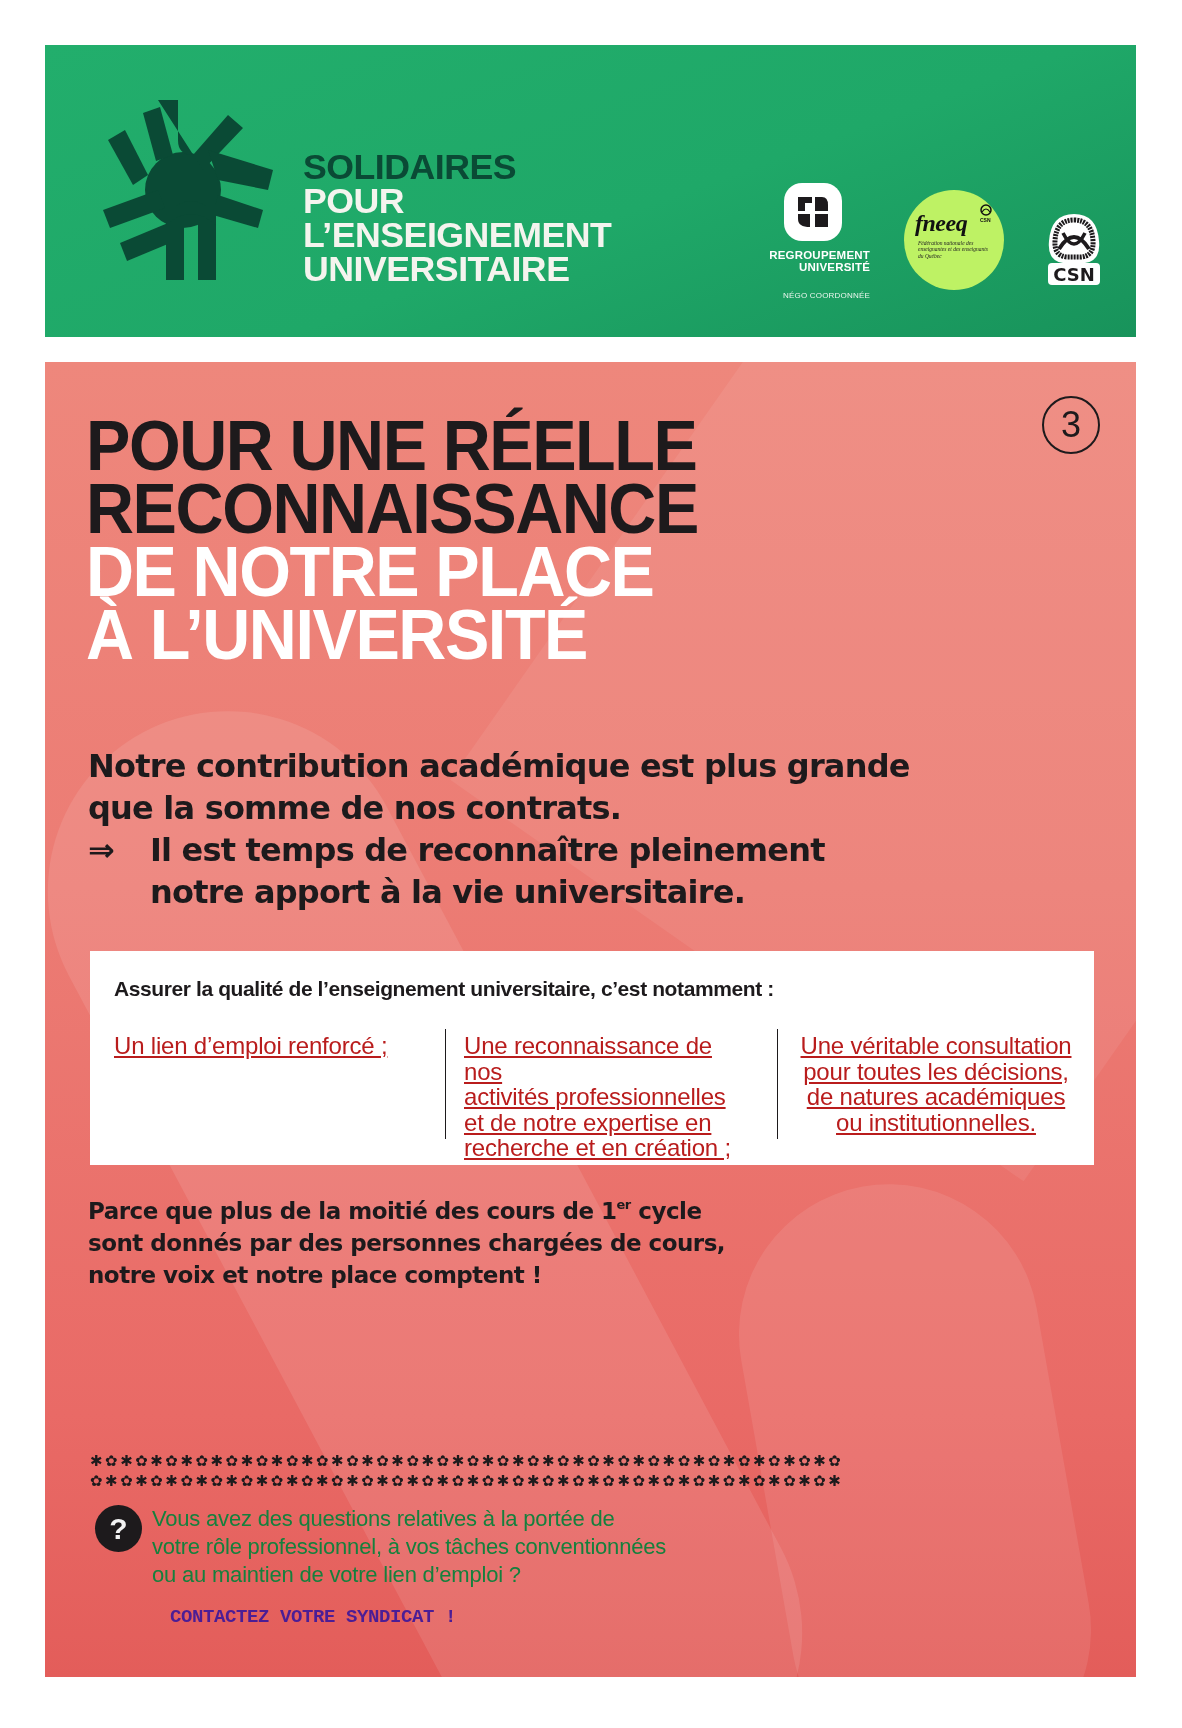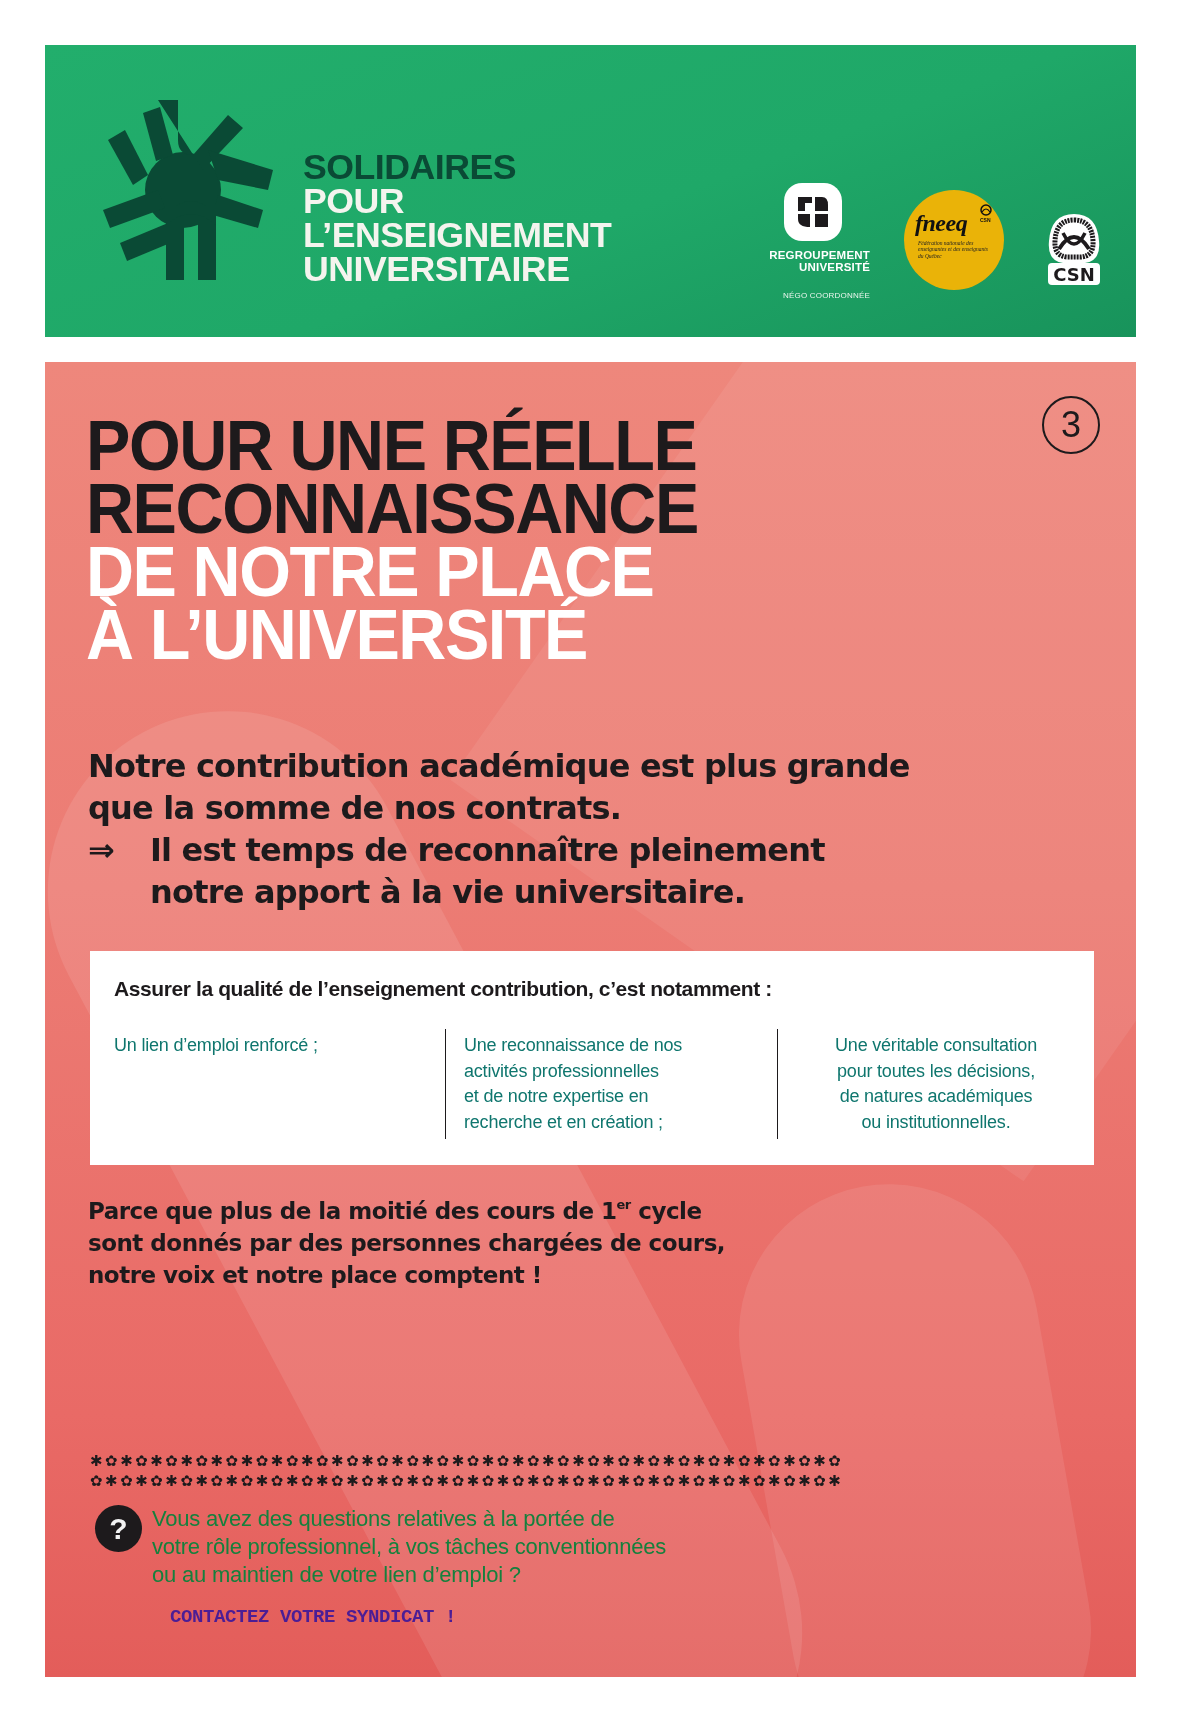--- a/index.html
+++ b/index.html
@@ -26,21 +26,21 @@
     width: 58px; height: 58px; margin: 0 auto 8px; background: #fff; border-radius: 18px;
     position: relative;
   }
   .reg-label {
     color: #fff; font-weight: 700; font-size: 11.5px; line-height: 12px; letter-spacing: 0.2px;
   }
   .reg-sub { color: #eaf6ee; font-size: 8px; margin-top: 18px; letter-spacing: 0.2px; }
 
   .partner-fneeq {
     position: absolute; left: 904px; top: 190px; width: 100px; height: 100px;
-    background: #eab308; border-radius: 50%;
+    background: #bef264; border-radius: 50%;
   }
   .fneeq-word {
     position: absolute; left: 11px; top: 20px;
     font-family: "Liberation Serif", serif; font-style: italic; font-weight: 700;
     font-size: 24px; color: #111; letter-spacing: -0.5px;
   }
   .fneeq-csn { position: absolute; left: 76px; top: 27px; font-size: 5px; font-weight: 700; color:#111; }
   .fneeq-desc {
     position: absolute; left: 14px; top: 50px; width: 70px;
     font-family: "Liberation Serif", serif; font-style: italic;
@@ -96,21 +96,21 @@
     background: #ffffff;
   }
   .quality-title {
     position: absolute; left: 24px; top: 26px;
     font-family: "Liberation Sans", sans-serif; font-weight: 700;
     font-size: 21px; color: #1d1a1c; letter-spacing: -0.4px;
   }
   .quality-col {
     position: absolute; top: 82px;
     font-family: "Liberation Sans", sans-serif;
-    font-size: 18px; line-height: 25.5px; color: #0f766e; letter-spacing: -0.2px;
+    font-size: 24px; line-height: 25.5px; color: #b91c1c; letter-spacing: -0.2px; text-decoration: underline;
   }
   .quality-col.c1 { left: 24px; width: 300px; }
   .quality-col.c2 { left: 355px; width: 300px; border-left: 1.5px solid #1d1a1c; padding-left: 18px; height: 110px; top: 78px; padding-top: 4px; }
   .quality-col.c3 { left: 687px; width: 300px; border-left: 1.5px solid #1d1a1c; padding-left: 17px; height: 110px; top: 78px; padding-top: 4px; text-align: center; }
 
   .because {
     position: absolute; left: 88px; top: 1195px; width: 760px;
     font-family: "DejaVu Sans", sans-serif; font-weight: 700;
     font-size: 23px; line-height: 32px; color: #1d1a1c; letter-spacing: -0.5px;
   }
@@ -225,21 +225,21 @@
   <div class="arrow-row">
     <span class="arrow">⇒</span>
     <div>
       <div>Il est temps de reconnaître pleinement</div>
       <div>notre apport à la vie universitaire.</div>
     </div>
   </div>
 </div>
 
 <div class="quality-box">
-  <div class="quality-title">Assurer la qualité de l’enseignement contribution, c’est notamment :</div>
+  <div class="quality-title">Assurer la qualité de l’enseignement universitaire, c’est notamment :</div>
   <div class="quality-col c1">
     <div>Un lien d’emploi renforcé ;</div>
   </div>
   <div class="quality-col c2">
     <div>Une reconnaissance de nos</div>
     <div>activités professionnelles</div>
     <div>et de notre expertise en</div>
     <div>recherche et en création ;</div>
   </div>
   <div class="quality-col c3">

